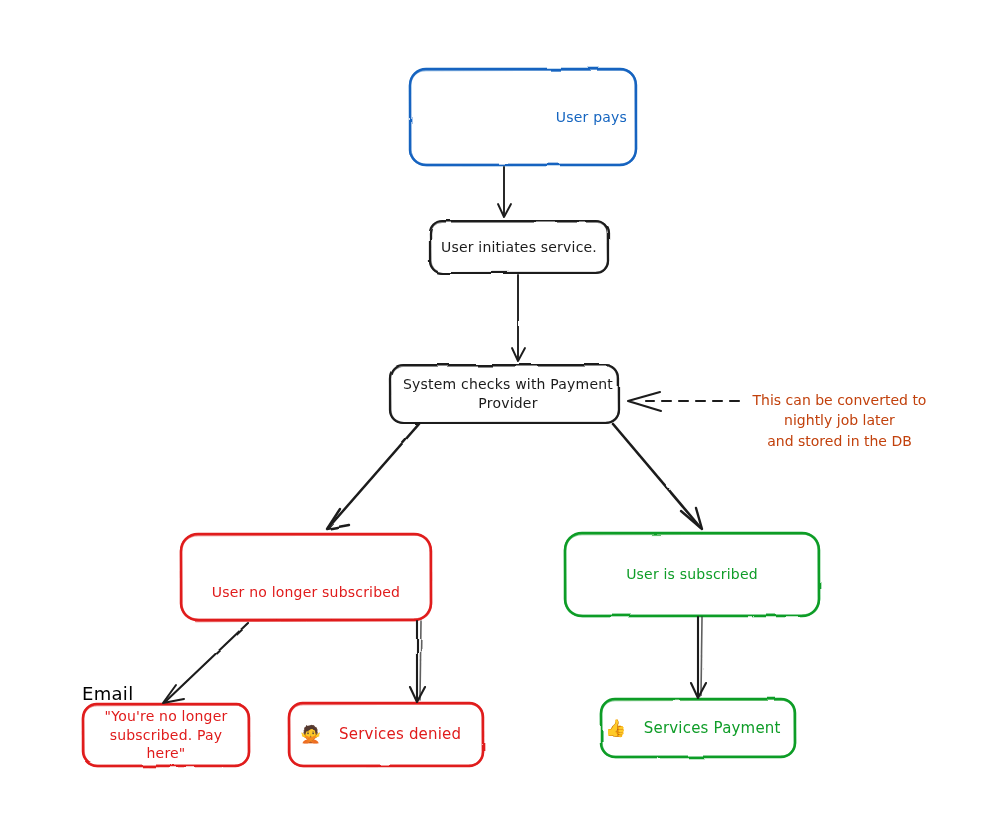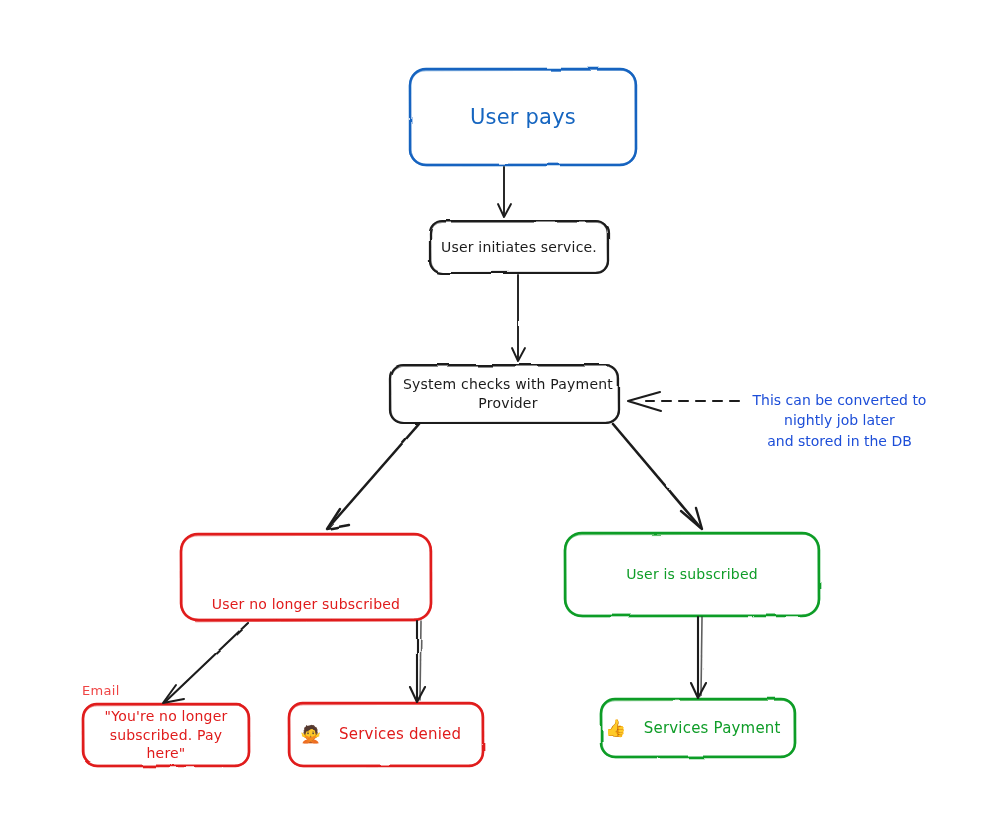--- a/index.html
+++ b/index.html
@@ -43,45 +43,45 @@
     line-height: 1;
     vertical-align: -2px;
   }
   .row {
     display: flex;
     align-items: center;
     justify-content: center;
   }
 
   
-  #node-user-pays      { left: 409px;  top: 68px;  width: 228px; height: 98px;  font-size: 21px; }
+  #node-user-pays      { left: 409px;  top: 68px;  width: 228px; height: 98px;  font-size: 14px; justify-content: flex-end; }
   #node-initiates      { left: 429px;  top: 220px; width: 180px; height: 54px;  font-size: 14px; text-align: right; }
   #node-system-checks  { left: 389px;  top: 364px; width: 238px; height: 60px;  font-size: 14px; }
-  #node-not-subscribed { left: 180px;  top: 560px; width: 252px; height: 88px;  font-size: 14px; }
+  #node-not-subscribed { left: 180px;  top: 548px; width: 252px; height: 88px;  font-size: 14px; }
   #node-is-subscribed  { left: 564px;  top: 532px; width: 256px; height: 85px;  font-size: 14px; text-align: center; }
   #node-email-msg      { left: 82px;   top: 703px; width: 168px; height: 64px;  font-size: 14px; }
   #node-denied         { left: 288px;  top: 702px; width: 196px; height: 65px;  font-size: 15px; }
   #node-allowed        { left: 600px;  top: 698px; width: 196px; height: 60px;  font-size: 15px; }
 
   .ann {
     position: absolute;
     font-size: 14px;
     line-height: 1.45;
-    color: #1d4ed8;
+    color: #c2410c;
     white-space: pre-line;
     text-align: center;
   }
   #annotation-note { left: 742px; top: 390px; width: 195px; }
 
   #label-email {
     position: absolute;
     left: 82px;
     top: 683px;
-    font-size: 13px;
-    color: #ef4444;
+    font-size: 18px;
+    color: #000000;
     letter-spacing: 0.3px;
   }
 </style>
 </head>
 <body>
 
 <svg id="canvas" viewBox="0 0 1000 822" xmlns="http://www.w3.org/2000/svg">
   <defs>
     <filter id="rough" x="-6%" y="-20%" width="112%" height="140%">
       <feTurbulence type="fractalNoise" baseFrequency="0.028" numOctaves="2" seed="7" result="n"></feTurbulence>

